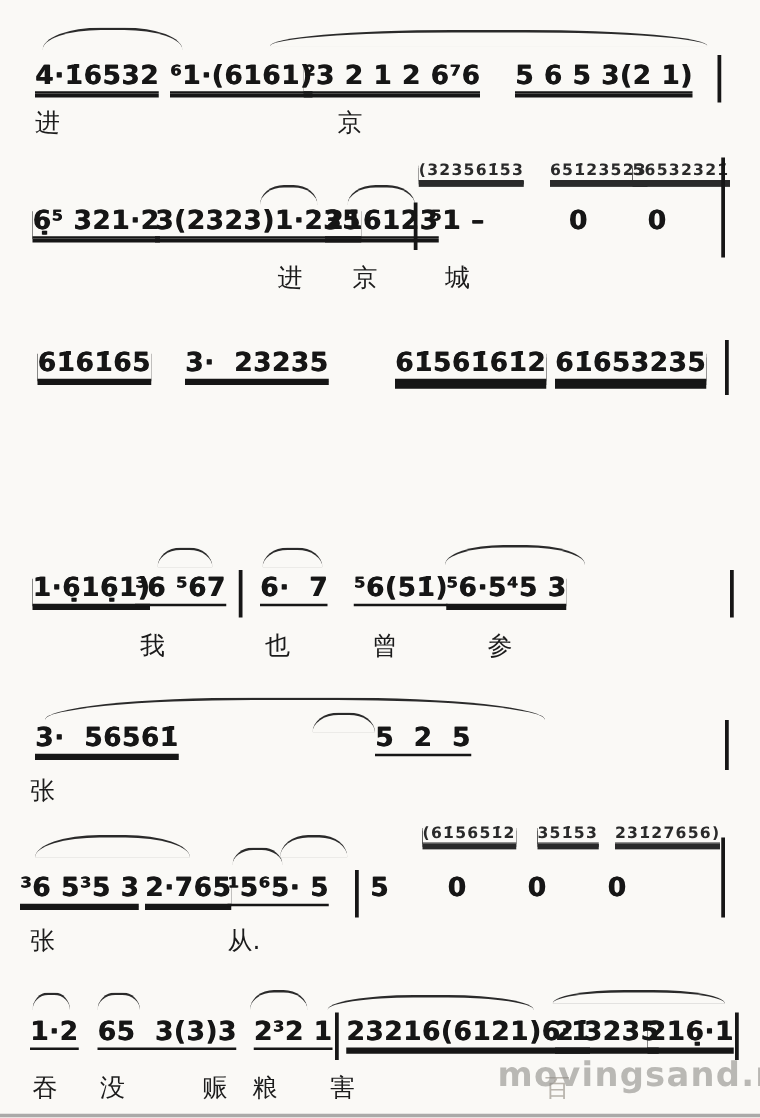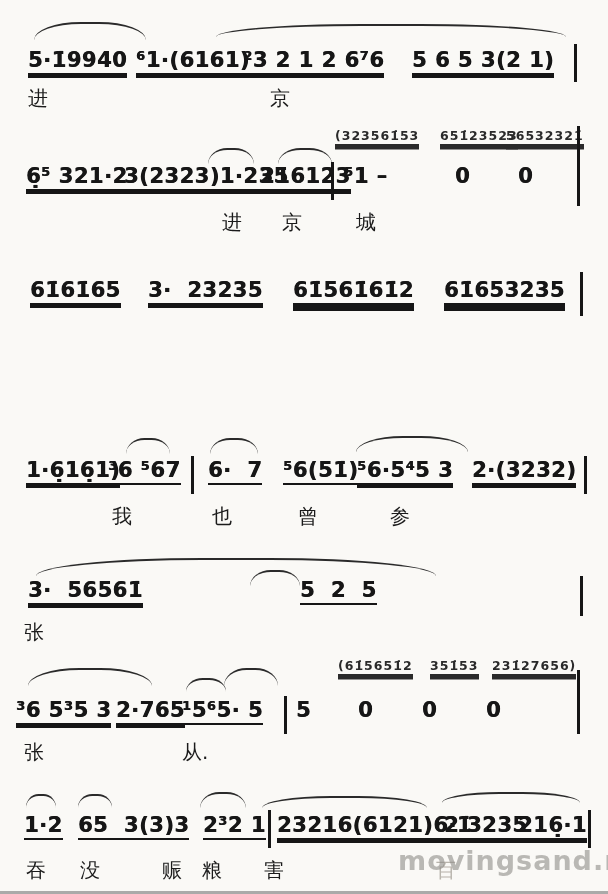--- a/index.html
+++ b/index.html
@@ -39,21 +39,21 @@
   .scan-edge{position:absolute; left:0; bottom:0; width:608px; height:3px; background:#6a6a6a; opacity:0.55;}
 </style>
 </head>
 <body>
 
 <div class="page">
 
   <div class="system" style="top:10px;height:108px">
     <div class="slur" style="left:34px;top:12px;width:112px;height:16px"></div>
     <div class="slur" style="left:216px;top:14px;width:350px;height:11px"></div>
-    <span class="ng u2" style="left:28px;top:40px">5·1̇9940</span>
+    <span class="ng u2" style="left:28px;top:40px">4·1̇6532</span>
     <span class="ng u2" style="left:136px;top:40px">⁶1·(6161)</span>
     <span class="ng u2" style="left:243px;top:40px">²3 2 1 2 6⁷6</span>
     <span class="ng u2" style="left:412px;top:40px">5 6 5 3(2 1)</span>
     <div class="bar" style="left:574px;top:34px;height:38px"></div>
     <span class="lyr" style="left:28px;top:78px">进</span>
     <span class="lyr" style="left:270px;top:78px">京</span>
   </div>
 
   <div class="system" style="top:118px;height:122px">
     <span class="cue" style="left:335px;top:12px">(323561̇53</span>
@@ -70,37 +70,36 @@
     <span class="ng" style="left:518px;top:48px">0</span>
     <div class="bar" style="left:577px;top:8px;height:80px"></div>
     <span class="lyr" style="left:222px;top:94px">进</span>
     <span class="lyr" style="left:282px;top:94px">京</span>
     <span class="lyr" style="left:356px;top:94px">城</span>
   </div>
 
   <div class="system" style="top:262px;height:70px">
     <span class="ng u2" style="left:30px;top:18px">61̇61̇65</span>
     <span class="ng u2" style="left:148px;top:18px">3·  23235</span>
-    <span class="ng u3" style="left:293px;top:18px">61̇561̇61̇2</span>
+    <span class="ng u3" style="left:316px;top:18px">61̇561̇61̇2</span>
     <span class="ng u3" style="left:444px;top:18px">61̇653235</span>
     <div class="bar" style="left:580px;top:10px;height:44px"></div>
   </div>
 
 
   <div class="system" style="top:430px;height:115px">
     <div class="slur" style="left:126px;top:8px;width:44px;height:14px"></div>
     <div class="slur" style="left:210px;top:8px;width:48px;height:14px"></div>
     <div class="slur" style="left:356px;top:6px;width:112px;height:14px"></div>
     <span class="ng u2" style="left:26px;top:30px">1·6̣16̣1)</span>
     <span class="ng u1" style="left:108px;top:30px">³6 ⁵67</span>
     <div class="bar" style="left:191px;top:26px;height:38px"></div>
     <span class="ng u1" style="left:208px;top:30px">6·  7</span>
     <span class="ng u1" style="left:283px;top:30px">⁵6(51̇)</span>
     <span class="ng u2" style="left:357px;top:30px">⁵6·5⁴5 3</span>
-    <span class="ng u2" style="left:472px;top:30px">2·(3232)</span>
     <div class="bar" style="left:584px;top:26px;height:38px"></div>
     <span class="lyr" style="left:112px;top:76px">我</span>
     <span class="lyr" style="left:212px;top:76px">也</span>
     <span class="lyr" style="left:298px;top:76px">曾</span>
     <span class="lyr" style="left:390px;top:76px">参</span>
   </div>
 
   <div class="system" style="top:548px;height:100px">
     <div class="slur" style="left:36px;top:10px;width:400px;height:16px"></div>
     <div class="slur" style="left:250px;top:22px;width:50px;height:14px"></div>

